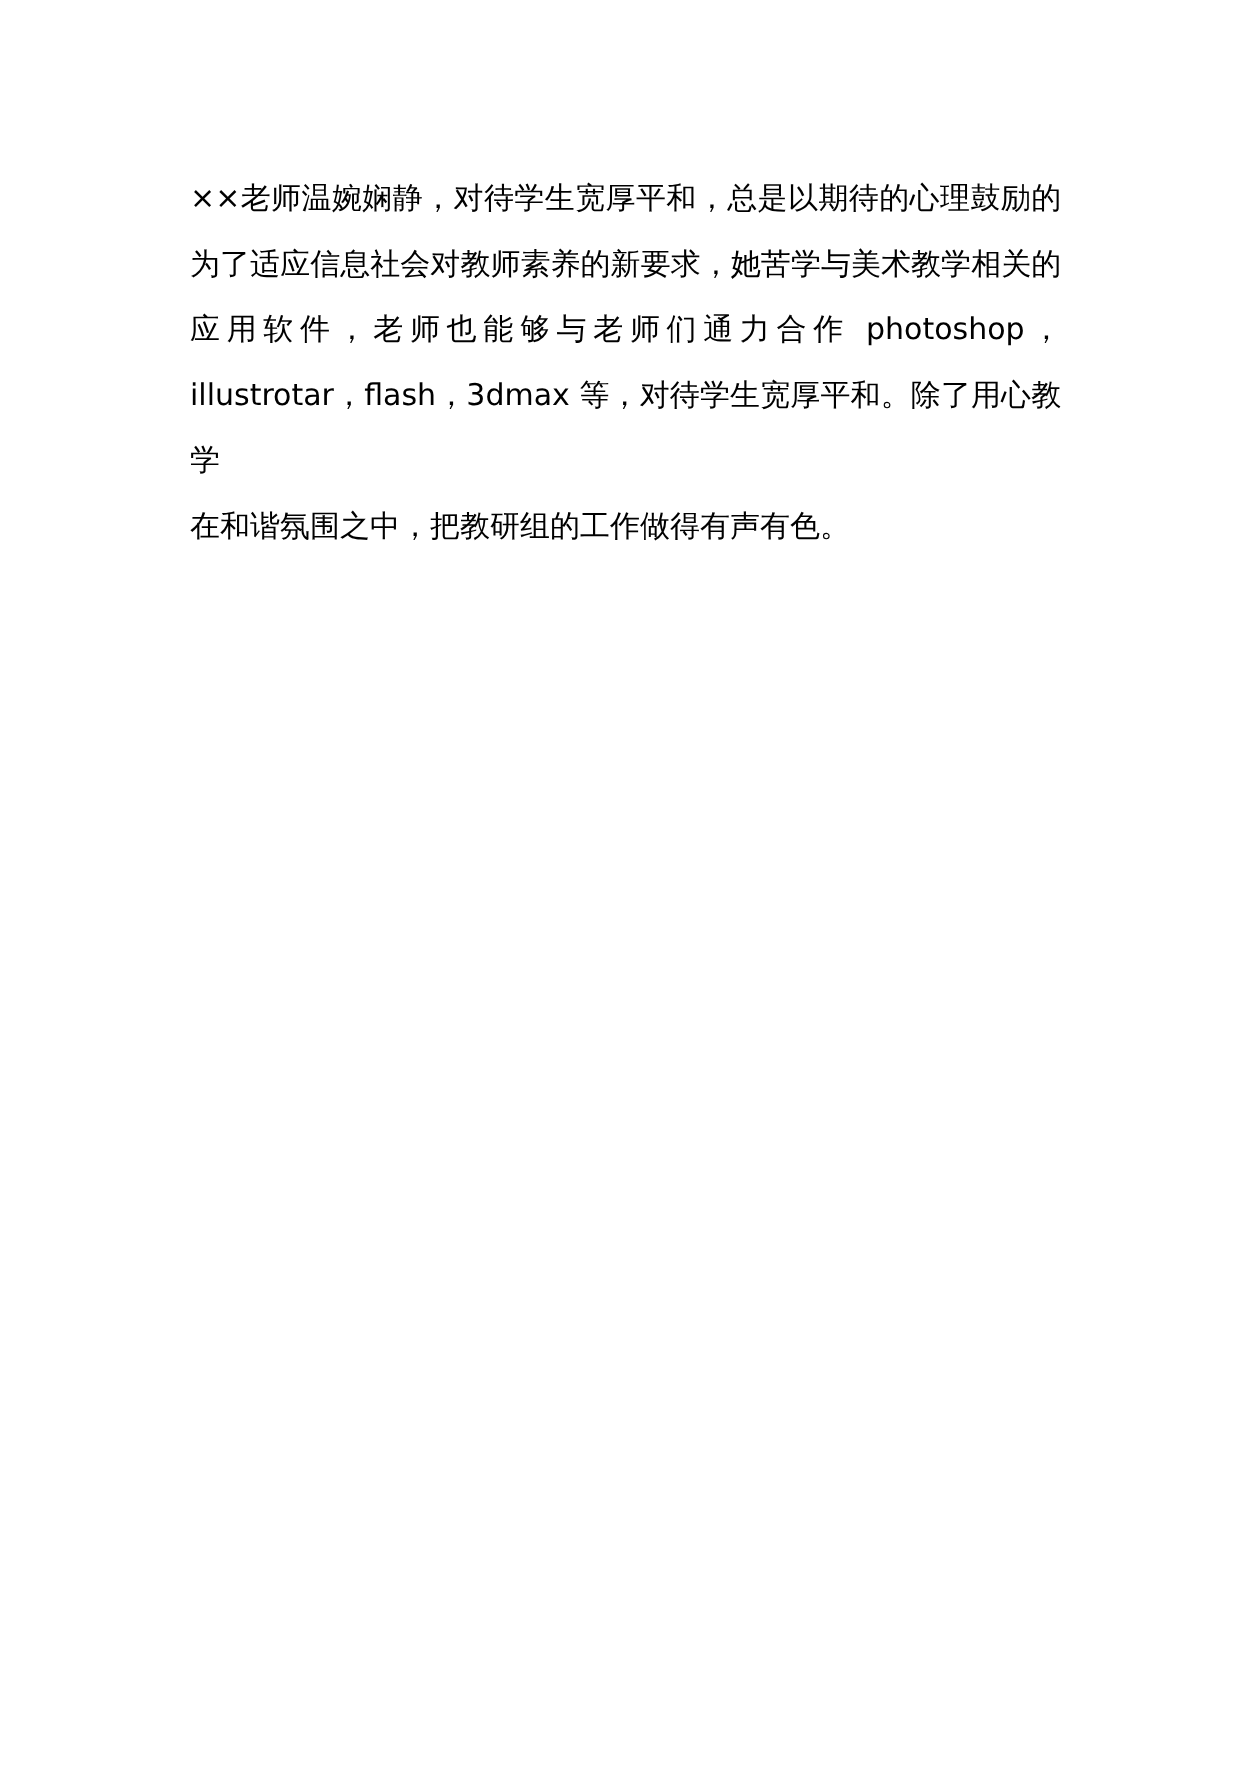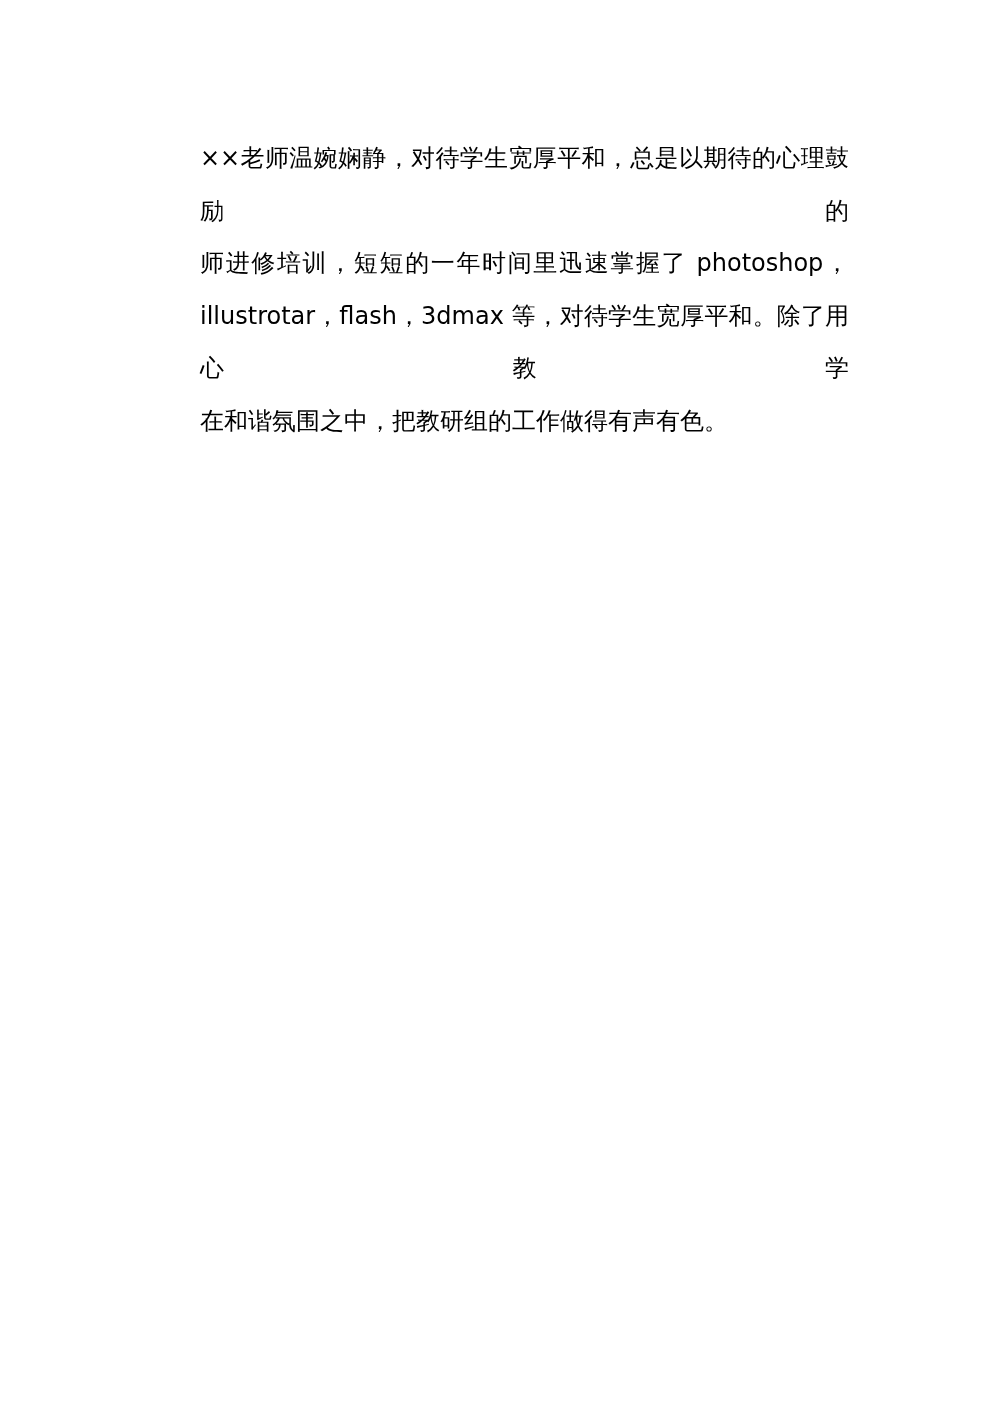--- a/index.html
+++ b/index.html
@@ -26,30 +26,30 @@
     width: 697px;
     color: var(--text-color, #000000);
     font-size: 24px;
     line-height: 52.5px;
     font-weight: 400;
   }
   .doc-line {
     text-align: justify;
     text-align-last: justify;
     white-space: normal;
-    margin-left: 48px;
   }
   .doc-line.last {
     text-align: right;
     text-align-last: left;
   }
 </style>
 </head>
 <body>
 
 <div class="page">
   <div class="paragraph">
     <div class="doc-line">××老师温婉娴静，对待学生宽厚平和，总是以期待的心理鼓励的</div>
-    <div class="doc-line">师进修培训，短短的一年时间里迅速掌握了 photoshop，</div>
+    <div class="doc-line">为了适应信息社会对教师素养的新要求，她苦学与美术教学相关的</div>
+    <div class="doc-line">应用软件，老师也能够与老师们通力合作 photoshop，</div>
     <div class="doc-line">illustrotar，flash，3dmax 等，对待学生宽厚平和。除了用心教学</div>
     <div class="doc-line last">在和谐氛围之中，把教研组的工作做得有声有色。</div>
   </div>
 </div>
 
 </body></html>

